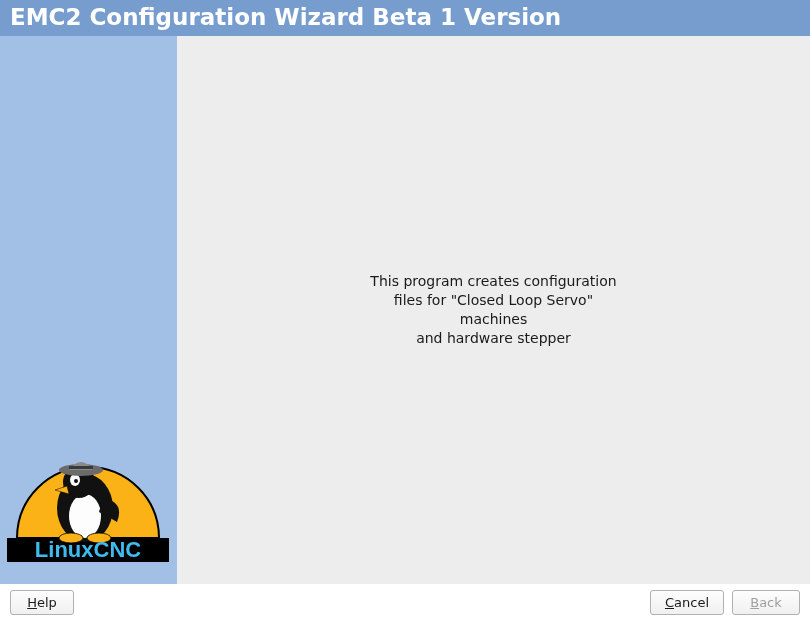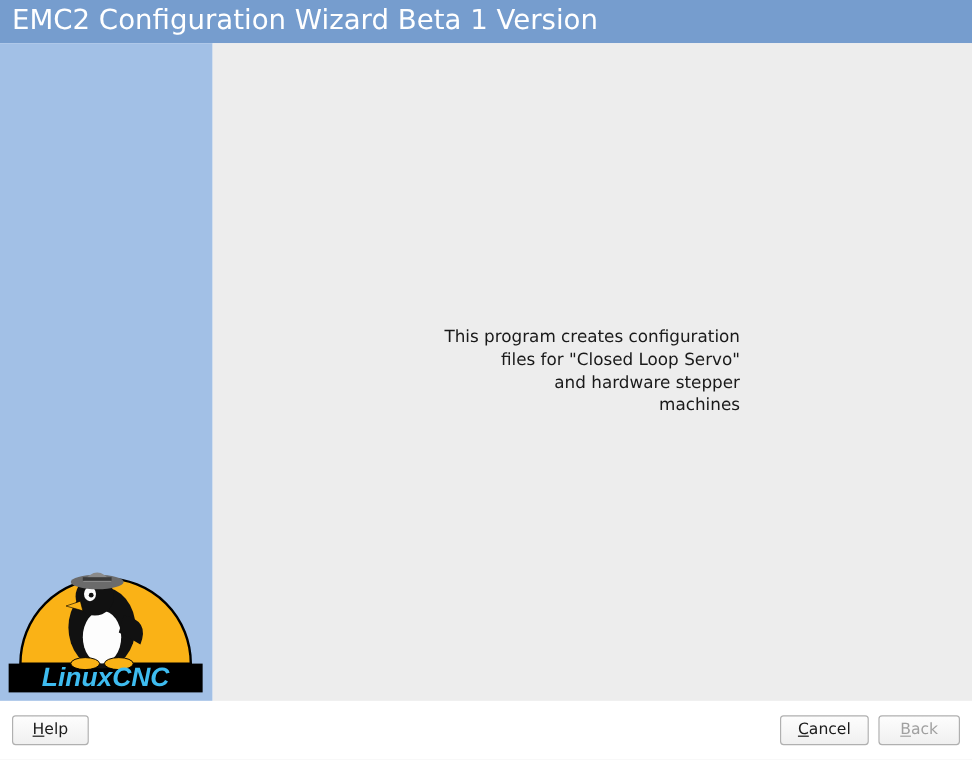--- a/index.html
+++ b/index.html
@@ -11,67 +11,66 @@
       width: 810px;
       height: 633px;
       font-family: "DejaVu Sans", "Liberation Sans", Arial, sans-serif;
       background: #ffffff;
       overflow: hidden;
     }
     .title-bar {
       background: #769dce;
       color: #ffffff;
       font-size: 23px;
-      font-weight: normal;
+      font-weight: bold;
       padding: 4px 10px 6px 10px;
       height: 36px;
       display: flex;
       align-items: center;
     }
     .main-area {
       display: flex;
       height: 548px;
     }
     .sidebar {
       width: 177px;
       background: #a2c0e6;
       position: relative;
       flex-shrink: 0;
     }
     .logo-container {
       position: absolute;
-      bottom: 4px;
+      bottom: 19px;
       left: 7px;
       width: 162px;
       height: 105px;
-      font-style: italic;
     }
     .logo-container svg {
       width: 100%;
       height: 100%;
     }
     .content {
       flex: 1;
       background: #ededed;
       display: flex;
       align-items: center;
       justify-content: center;
       padding: 20px;
     }
     .message {
-      text-align: right;
+      text-align: center;
       font-size: 14px;
       color: #1a1a1a;
       line-height: 1.35;
     }
     .button-bar {
       height: 37px;
       background: #ffffff;
       display: flex;
-      align-items: flex-end;
+      align-items: center;
       padding: 0 10px;
       gap: 8px;
     }
     .spacer {
       flex: 1;
     }
     button {
       font-family: inherit;
       font-size: 13px;
       padding: 4px 14px;
@@ -132,22 +131,22 @@
 
         <text x="81" y="97" text-anchor="middle" font-family="Arial, sans-serif" font-size="22" font-weight="900" fill="#3ebcf0">LinuxCNC</text>
       </svg>
     </div>
   </div>
 
   <div class="content">
     <div class="message">
       <div>This program creates configuration</div>
       <div>files  for  "Closed Loop Servo"</div>
+      <div>machines</div>
       <div>and hardware stepper</div>
-      <div>machines</div>
     </div>
   </div>
 </div>
 
 <div class="button-bar">
   <button class="btn-help">
     <span></span><span class="mnemonic">H</span><span>elp</span>
   </button>
   <div class="spacer"></div>
   <button class="btn-cancel">

